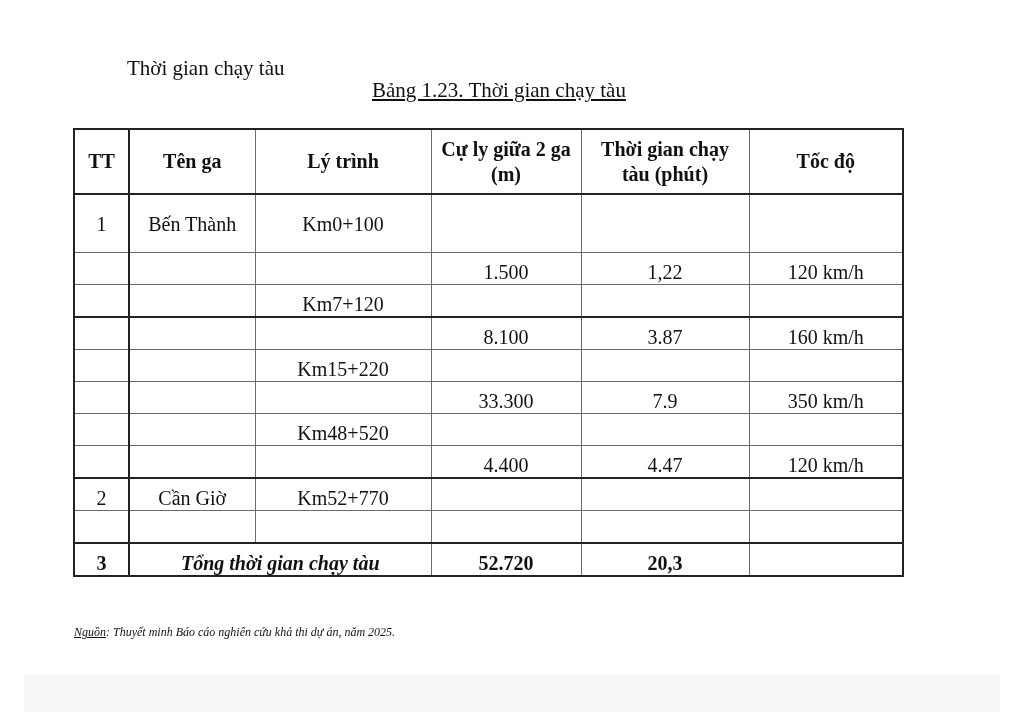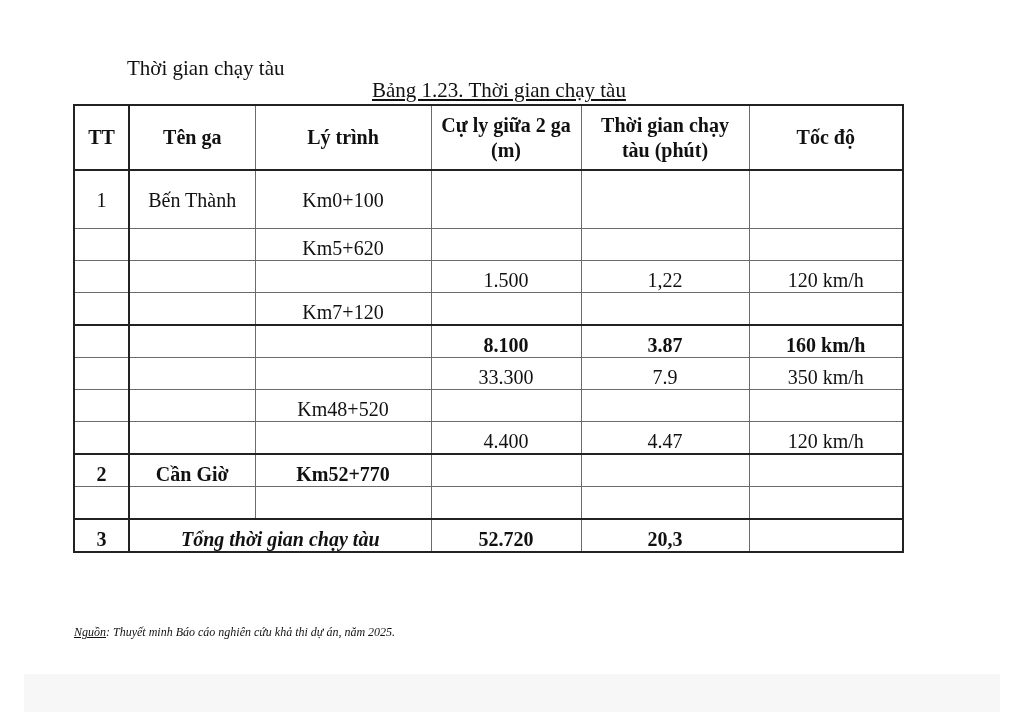--- a/index.html
+++ b/index.html
@@ -1,36 +1,36 @@
 <!DOCTYPE html>
 <html><head>
 <meta charset="utf-8">
 <style>
   html, body { margin: 0; padding: 0; background: #ffffff; }
   body { width: 1024px; height: 712px; position: relative; overflow: hidden;
          font-family: "Liberation Serif", "DejaVu Serif", serif; color: #111; }
   .heading { position: absolute; left: 127px; top: 56px; font-size: 21px; }
   .caption { position: absolute; left: 372px; top: 78px; font-size: 21px; text-decoration: underline; }
-  table.data { position: absolute; left: 73px; top: 104px; border-collapse: collapse;
+  table.data { position: absolute; left: 73px; top: 128px; border-collapse: collapse;
                table-layout: fixed; font-size: 20px; padding-left: 28px; }
   table.data col.c0 { width: 55px; }
   table.data col.c1 { width: 126px; }
   table.data col.c2 { width: 176px; }
   table.data col.c3 { width: 150px; }
   table.data col.c4 { width: 168px; }
   table.data col.c5 { width: 154px; }
   table.data td, table.data th { border: 1px solid #6b6b6b; padding: 0 4px; text-align: center;
                                  vertical-align: bottom; height: 31px; line-height: 24px; }
   table.data th { font-weight: bold; vertical-align: middle; height: 63px; line-height: 25px;
                   font-size: 20px; border-bottom: 2px solid #222; }
   table.data tr > *:first-child { border-right: 2px solid #222; }
   table.data { border: 2px solid #222; }
   td.left { text-align: left; padding-left: 10px; }
   tr.first td { height: 57px; vertical-align: middle; line-height: 24px; }
-  tr.thick-top td { border-top: 2px solid #222; font-weight: bold; }
+  tr.thick-top td { border-top: 2px solid #222; }
   tr.total td { font-weight: bold; font-size: 20px; border-top: 2px solid #222; }
   tr.total td.italic { font-style: italic; }
   .source { position: absolute; left: 74px; top: 625px; font-size: 12px; font-style: italic; }
   .source .u { text-decoration: underline; }
   .footer-bar { position: absolute; left: 24px; top: 674px; width: 976px; height: 38px;
                 background: #f7f7f7; }
 </style>
 </head>
 <body>
 
@@ -61,48 +61,48 @@
       <td>1</td>
       <td class="left">Bến Thành</td>
       <td>Km0+100</td>
       <td></td>
       <td></td>
       <td></td>
     </tr>
     <tr>
       <td></td>
       <td class="left"></td>
-      <td>Km5+620</td>
-      <td></td>
-      <td></td>
-      <td></td>
-    </tr>
-    <tr>
-      <td></td>
-      <td class="left"></td>
       <td></td>
       <td>1.500</td>
       <td>1,22</td>
       <td>120 km/h</td>
     </tr>
     <tr>
       <td></td>
       <td class="left"></td>
       <td>Km7+120</td>
       <td></td>
       <td></td>
       <td></td>
     </tr>
     <tr class="thick-top">
       <td></td>
       <td class="left"></td>
       <td></td>
       <td>8.100</td>
       <td>3.87</td>
       <td>160 km/h</td>
+    </tr>
+    <tr>
+      <td></td>
+      <td class="left"></td>
+      <td>Km15+220</td>
+      <td></td>
+      <td></td>
+      <td></td>
     </tr>
     <tr>
       <td></td>
       <td class="left"></td>
       <td></td>
       <td>33.300</td>
       <td>7.9</td>
       <td>350 km/h</td>
     </tr>
     <tr>

